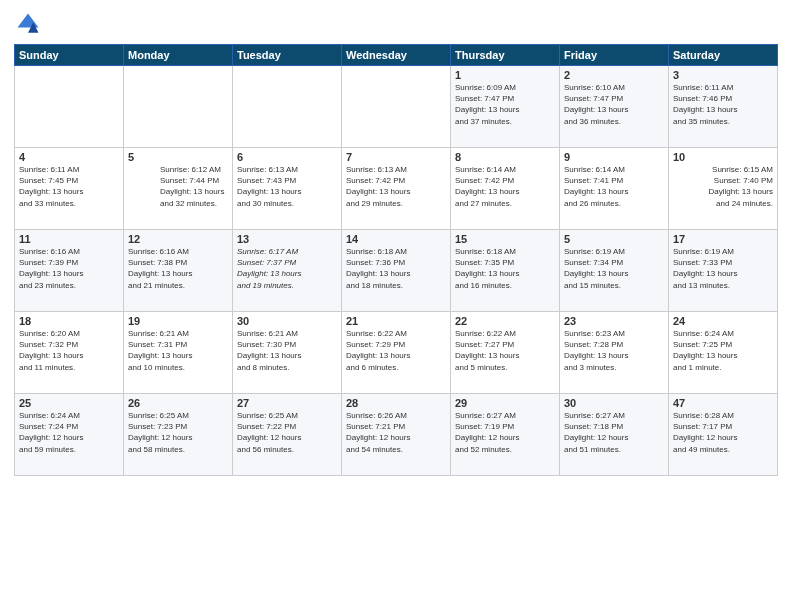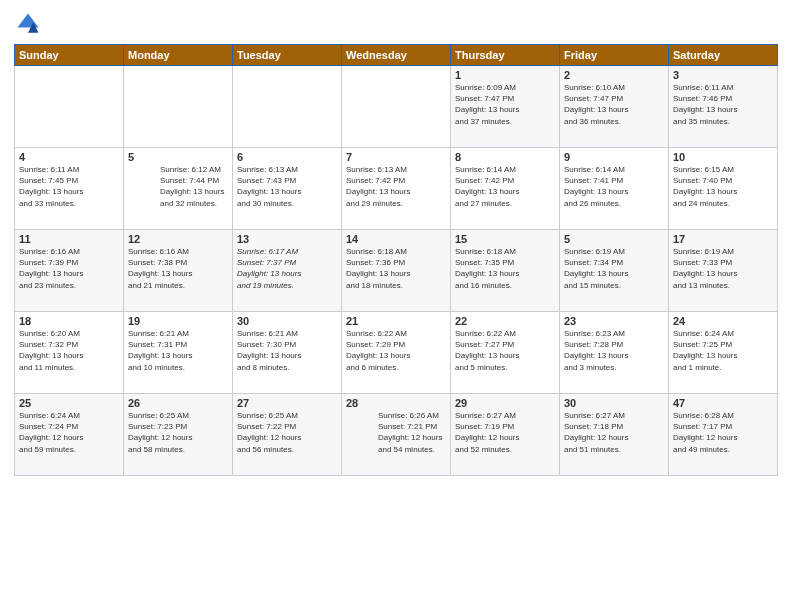--- a/index.html
+++ b/index.html
@@ -57,21 +57,21 @@
     .calendar-subtitle {
       font-size: 14px;
       color: #555;
     }
     table {
       width: 100%;
       border-collapse: collapse;
       table-layout: fixed;
     }
     thead th {
-      background: #a16207;
+      background: #0c4a6e;
       color: #fff;
       font-size: 11px;
       font-weight: bold;
       padding: 4px 4px;
       text-align: left;
       border: 1px solid #2a60b0;
     }
     tbody td {
       border: 1px solid #ccc;
       vertical-align: top;
@@ -202,21 +202,21 @@
           </td>
           <td>
             <span class="day-num">9</span>
             <div class="day-info" style="white-space: pre-line;">Sunrise: 6:14 AM
 Sunset: 7:41 PM
 Daylight: 13 hours
 and 26 minutes.</div>
           </td>
           <td>
             <span class="day-num">10</span>
-            <div class="day-info" style="white-space: pre-line;">Sunrise: 6:15 AM
+            <div class="day-info" style="white-space: pre-line; text-align: right;">Sunrise: 6:15 AM
 Sunset: 7:40 PM
 Daylight: 13 hours
 and 24 minutes.</div>
           </td>
         </tr>
         <tr>
           <td>
             <span class="day-num">11</span>
             <div class="day-info" style="white-space: pre-line;">Sunrise: 6:16 AM
 Sunset: 7:39 PM
@@ -334,21 +334,21 @@
           </td>
           <td>
             <span class="day-num">27</span>
             <div class="day-info" style="white-space: pre-line;">Sunrise: 6:25 AM
 Sunset: 7:22 PM
 Daylight: 12 hours
 and 56 minutes.</div>
           </td>
           <td>
             <span class="day-num">28</span>
-            <div class="day-info" style="white-space: pre-line; margin-left: 32px;">Sunrise: 6:26 AM
+            <div class="day-info" style="white-space: pre-line;">Sunrise: 6:26 AM
 Sunset: 7:21 PM
 Daylight: 12 hours
 and 54 minutes.</div>
           </td>
           <td>
             <span class="day-num">29</span>
             <div class="day-info" style="white-space: pre-line;">Sunrise: 6:27 AM
 Sunset: 7:19 PM
 Daylight: 12 hours
 and 52 minutes.</div>

